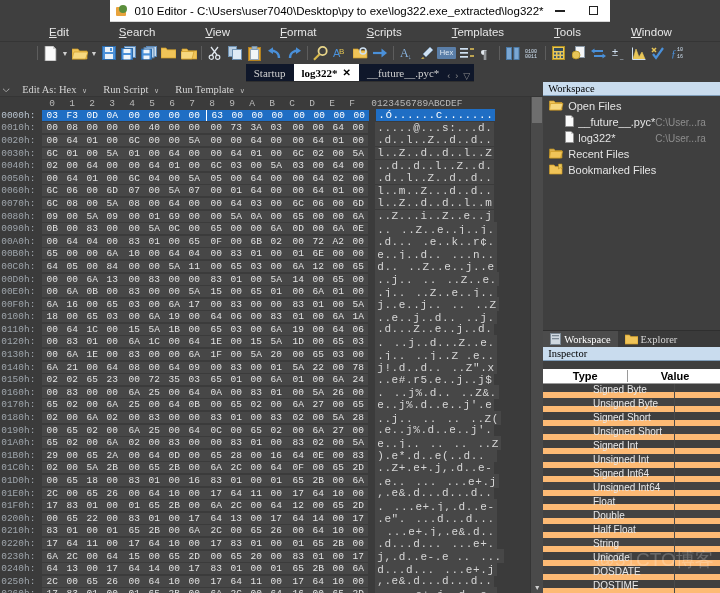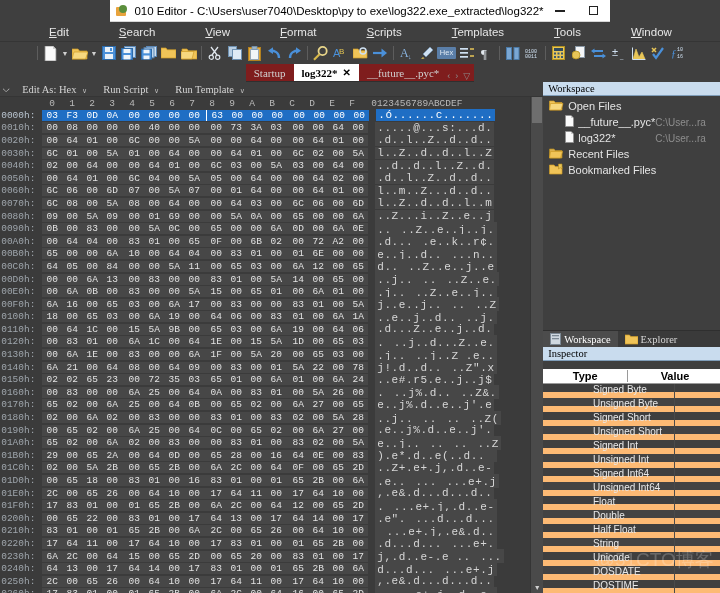--- a/index.html
+++ b/index.html
@@ -43,21 +43,21 @@
     padding-left:3px; flex:0 0 22px; gap:0px; overflow:hidden;
   }
   .tbtn { width:20px;height:20px;display:flex;align-items:center;justify-content:center;position:relative;flex:0 0 auto;}
   .tsep { width:6px;height:14px;flex:0 0 6px;position:relative; }
   .tsep::after{content:"";position:absolute;left:2px;top:0;width:1px;height:14px;background:#5d5d5d;}
   .caret { width:9px;height:20px;display:flex;align-items:center;justify-content:center;color:#cfcfcf;font-size:7px;flex:0 0 9px;}
   .hexbadge{background:#5a7ea8;color:#dfe9f3;font-size:7.5px;padding:2px 3px;border-radius:1px;line-height:1;font-family:"Liberation Sans",sans-serif;}
 
   
   .tabstrip {
-    height:18px;background:#7f1d1d;display:flex;align-items:flex-end;flex:0 0 18px;
+    height:18px;background:#0f172a;display:flex;align-items:flex-end;flex:0 0 18px;
     border-bottom:1px solid #2f2f2f;
   }
   .tab {
     height:17px;display:flex;align-items:center;padding:0 8px;font-size:11px;
     color:#d0d0d0; font-family:"Liberation Serif", serif; white-space:nowrap;
   }
   .tab.active { background:#ffffff;color:#000;font-weight:bold; }
   .tab .x { margin-left:5px;font-size:10px;font-weight:bold; }
   .tabnav{margin-left:auto;display:flex;align-items:center;gap:5px;padding-right:4px;color:#8d8d8d;font-size:9px;}
 
@@ -870,21 +870,21 @@
               <div class="hexrow">
                 <div class="addr">0110h:</div>
                 <div class="bytes">
                   <div class="b">00</div>
                   <div class="b">64</div>
                   <div class="b">1C</div>
                   <div class="b">00</div>
                   <div class="g"></div>
                   <div class="b">15</div>
                   <div class="b">5A</div>
-                  <div class="b">9B</div>
+                  <div class="b">1B</div>
                   <div class="b">00</div>
                   <div class="g"></div>
                   <div class="b">65</div>
                   <div class="b">03</div>
                   <div class="b">00</div>
                   <div class="b">6A</div>
                   <div class="g"></div>
                   <div class="b">19</div>
                   <div class="b">00</div>
                   <div class="b">64</div>

